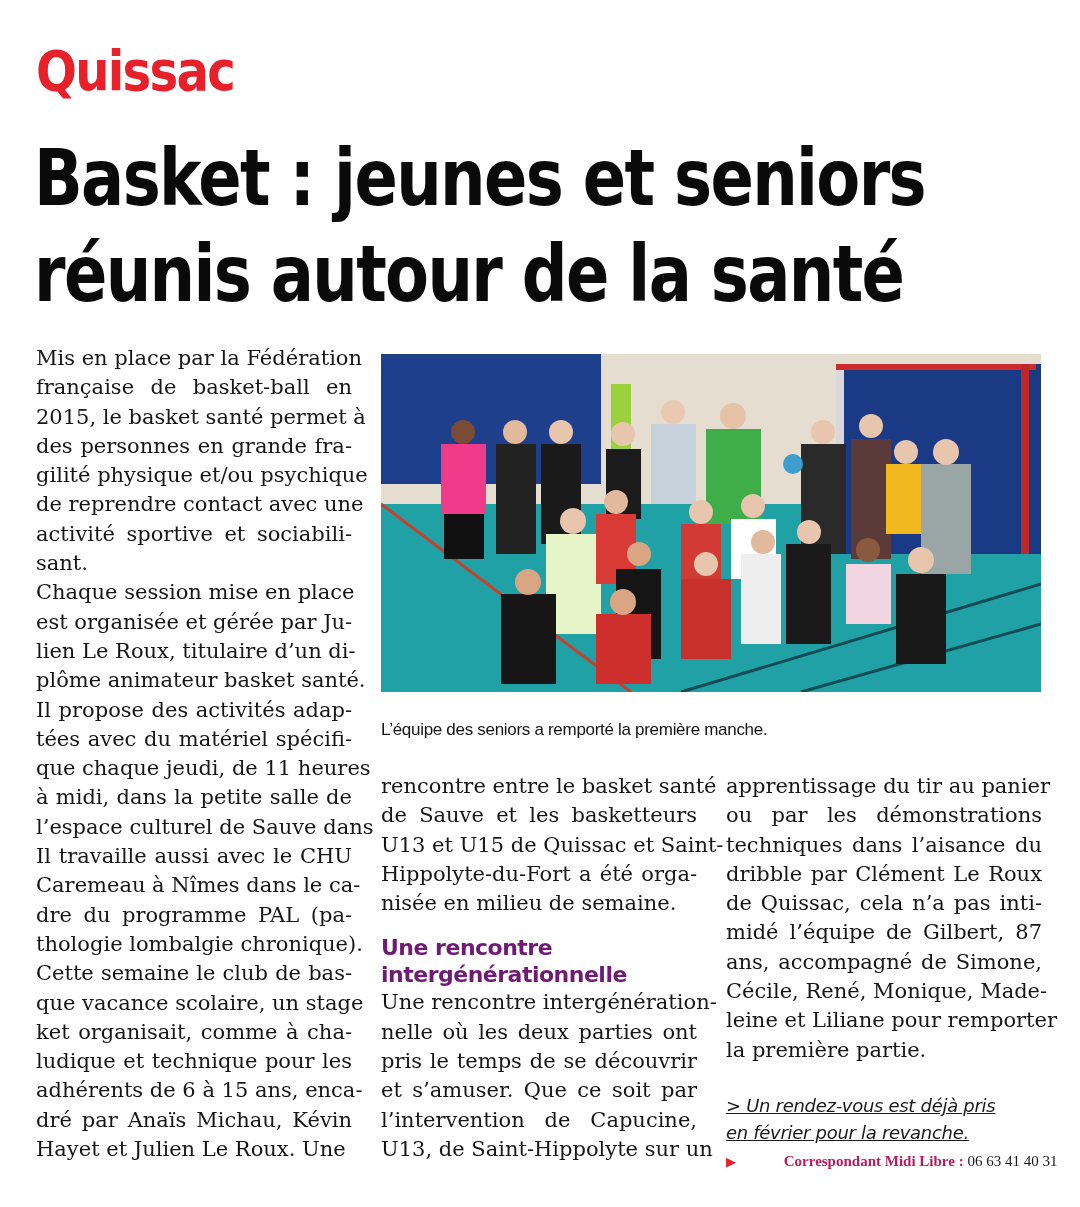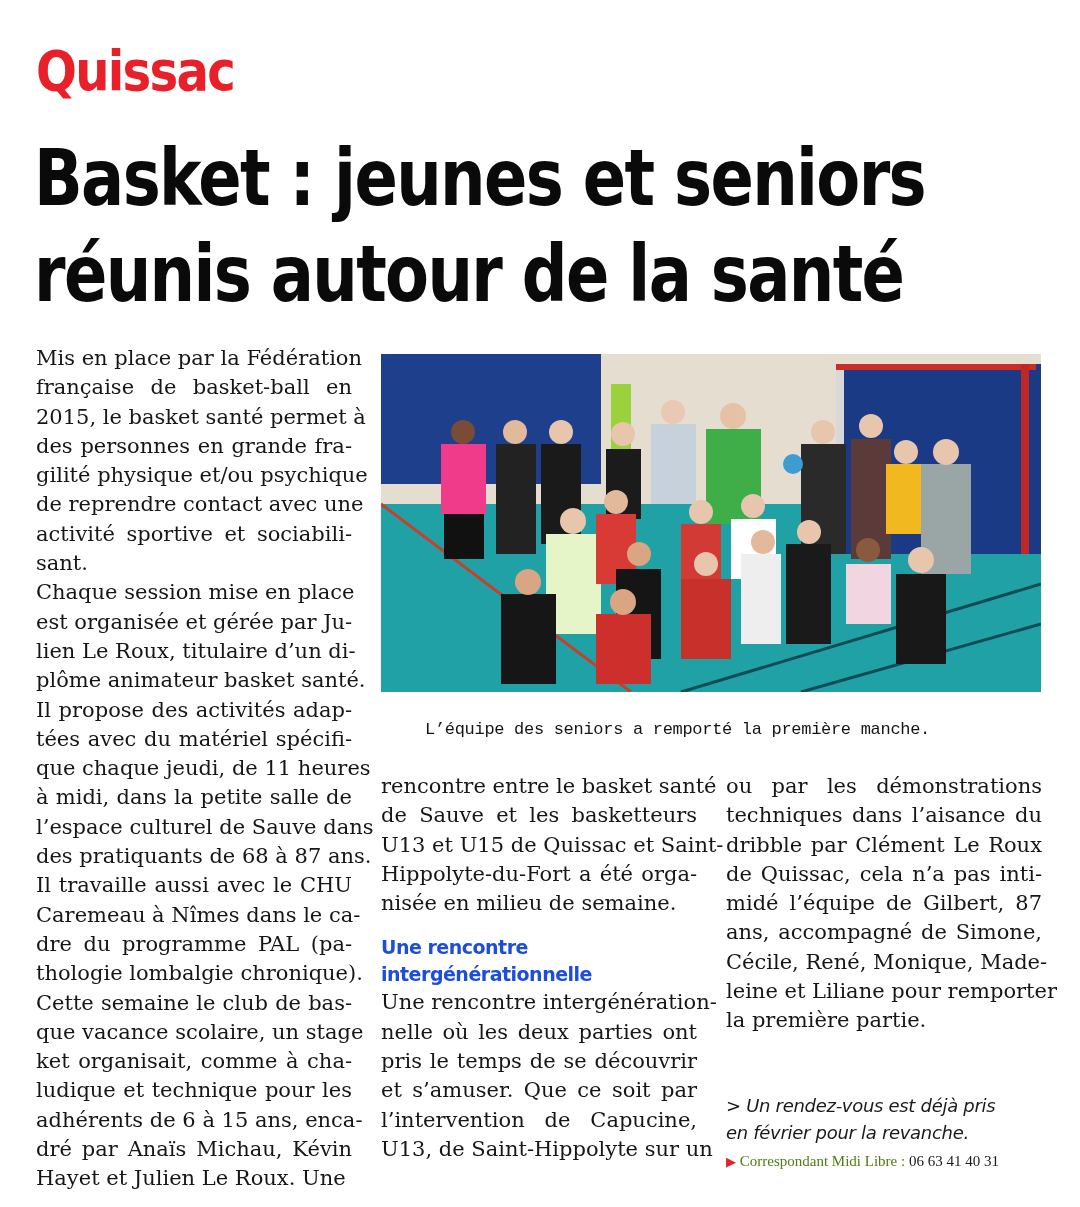--- a/index.html
+++ b/index.html
@@ -30,40 +30,39 @@
     .col .last { text-align-last: left; }
     .col1 { left: 36px; top: 344px; width: 316px; }
     .col2 { left: 381px; top: 772px; width: 316px; }
     .col3 { left: 726px; top: 772px; width: 316px; }
     .photo {
       position: absolute; left: 381px; top: 354px; width: 660px; height: 338px;
       overflow: hidden; background: #1e9a9f;
     }
     .caption {
       position: absolute; left: 381px; top: 720px;
-      font-family: Liberation Mono, monospace; font-size: 17px; color: #141414;
+      font-family: Liberation Sans, sans-serif; font-size: 17px; color: #141414;
       letter-spacing: -0.3px;
-      margin-left: 44px;
     }
     .subhead {
       font-family: "DejaVu Sans", sans-serif; font-weight: bold;
-      font-size: 19px; line-height: 27px; color: #1d4ed8;
+      font-size: 22px; line-height: 27px; color: #701a75;
       letter-spacing: -0.5px; margin-top: 16px;
     }
     .note {
       position: absolute; left: 726px; top: 1092px;
       font-family: "DejaVu Sans", sans-serif; font-style: italic;
-      font-size: 18px; line-height: 27px; color: #1a1a1a; letter-spacing: -0.3px;
+      font-size: 18px; line-height: 27px; color: #1a1a1a; letter-spacing: -0.3px; text-decoration: underline;
     }
     .credit {
       position: absolute; left: 726px; top: 1153px;
       font-family: "Liberation Serif", serif; font-size: 15px; color: #1a1a1a;
     }
     .credit .arrow { color: #e8202a; font-size: 13px; }
-    .credit .label { color: #4d7c0f; font-weight: normal; }
+    .credit .label { color: #be185d; font-weight: bold; margin-left: 44px; }
   </style>
 </head>
 <body>
 
 <div class="kicker">Quissac</div>
 
 <h1 class="headline" style="margin:0;">
   <div>Basket : jeunes et seniors</div>
   <div>réunis autour de la santé</div>
 </h1>
@@ -79,21 +78,20 @@
     <span class="line last">sant.</span>
     <span class="line">Chaque session mise en place</span>
     <span class="line">est organisée et gérée par Ju-</span>
     <span class="line">lien Le Roux, titulaire d’un di-</span>
     <span class="line">plôme animateur basket santé.</span>
     <span class="line">Il propose des activités adap-</span>
     <span class="line">tées avec du matériel spécifi-</span>
     <span class="line">que chaque jeudi, de 11 heures</span>
     <span class="line">à midi, dans la petite salle de</span>
     <span class="line">l’espace culturel de Sauve dans</span>
-    <span class="line">des pratiquants de 68 à 87 ans.</span>
     <span class="line">Il travaille aussi avec le CHU</span>
     <span class="line">Caremeau à Nîmes dans le ca-</span>
     <span class="line">dre du programme PAL (pa-</span>
     <span class="line">thologie lombalgie chronique).</span>
     <span class="line">Cette semaine le club de bas-</span>
     <span class="line">que vacance scolaire, un stage</span>
     <span class="line">ket organisait, comme à cha-</span>
     <span class="line">ludique et technique pour les</span>
     <span class="line">adhérents de 6 à 15 ans, enca-</span>
     <span class="line">dré par Anaïs Michau, Kévin</span>
@@ -182,20 +180,21 @@
       <span class="line">Une rencontre intergénération-</span>
       <span class="line">nelle où les deux parties ont</span>
       <span class="line">pris le temps de se découvrir</span>
       <span class="line">et s’amuser. Que ce soit par</span>
       <span class="line">l’intervention de Capucine,</span>
       <span class="line last">U13, de Saint-Hippolyte sur un</span>
     </div>
 </div>
 
 <div class="col col3" id="col3">
+    <span class="line">apprentissage du tir au panier</span>
     <span class="line">ou par les démonstrations</span>
     <span class="line">techniques dans l’aisance du</span>
     <span class="line">dribble par Clément Le Roux</span>
     <span class="line">de Quissac, cela n’a pas inti-</span>
     <span class="line">midé l’équipe de Gilbert, 87</span>
     <span class="line">ans, accompagné de Simone,</span>
     <span class="line">Cécile, René, Monique, Made-</span>
     <span class="line">leine et Liliane pour remporter</span>
     <span class="line last">la première partie.</span>
   </div>

